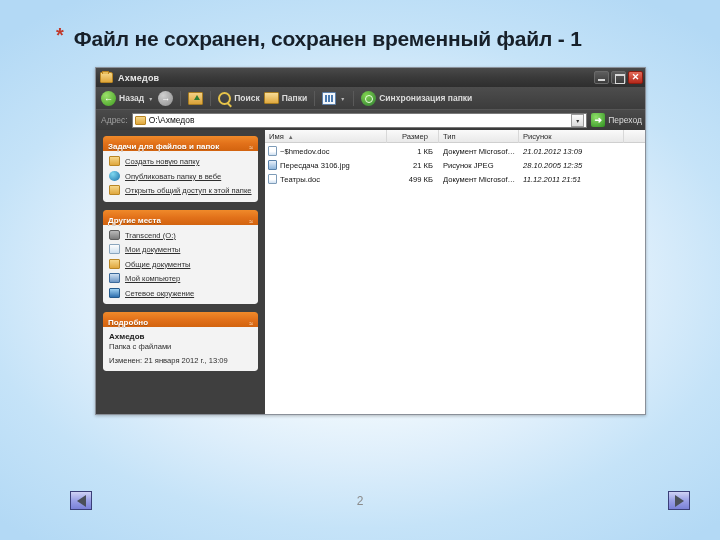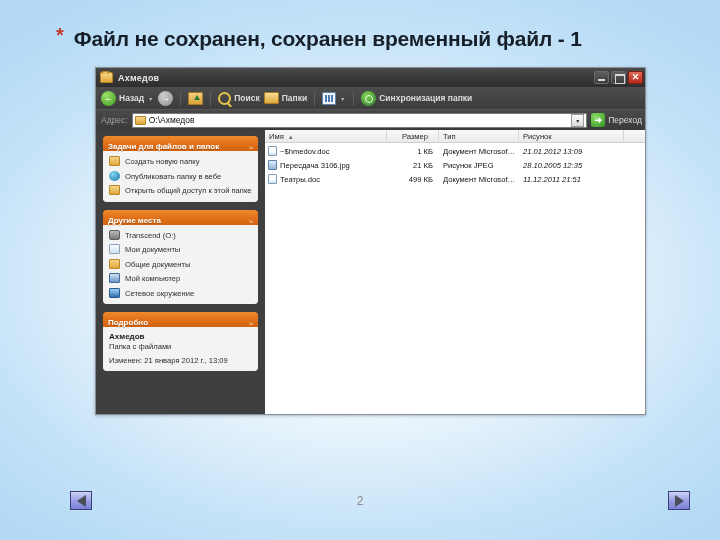--- a/index.html
+++ b/index.html
@@ -296,20 +296,21 @@
     align-items: flex-start;
     gap: 5px;
     margin-bottom: 4px;
   }
   .panel-row:last-child { margin-bottom: 0; }
   .panel-row .ptext {
     font-size: 7.6px;
     color: #2e2e2e;
     line-height: 9.5px;
     padding-top: 1px;
+    text-decoration: underline;
   }
   .pico { width: 11px; height: 10px; flex: 0 0 auto; border-radius: 1px; }
   .pico.folder { background: linear-gradient(to bottom, #f6d78a, #dfa73d); border: 1px solid #b98523; }
   .pico.globe  { background: radial-gradient(circle at 35% 30%, #7fd8f0, #1b6fa8); border-radius: 50%; }
   .pico.shared { background: linear-gradient(to bottom, #f6d78a, #dfa73d); border: 1px solid #b98523; }
   .pico.drive  { background: linear-gradient(to bottom, #b9b9b9, #7b7b7b); border: 1px solid #5e5e5e; border-radius: 2px; }
   .pico.doc    { background: linear-gradient(to bottom, #fdfdfd, #cfe0ef); border: 1px solid #8aa5bd; }
   .pico.sharedoc { background: linear-gradient(to bottom, #f6d78a, #dfa73d); border: 1px solid #b98523; }
   .pico.pc     { background: linear-gradient(to bottom, #cfe0f2, #6d96c4); border: 1px solid #3d6a9a; }
   .pico.net    { background: linear-gradient(to bottom, #9fd1f2, #2e6fae); border: 1px solid #255a8c; }

